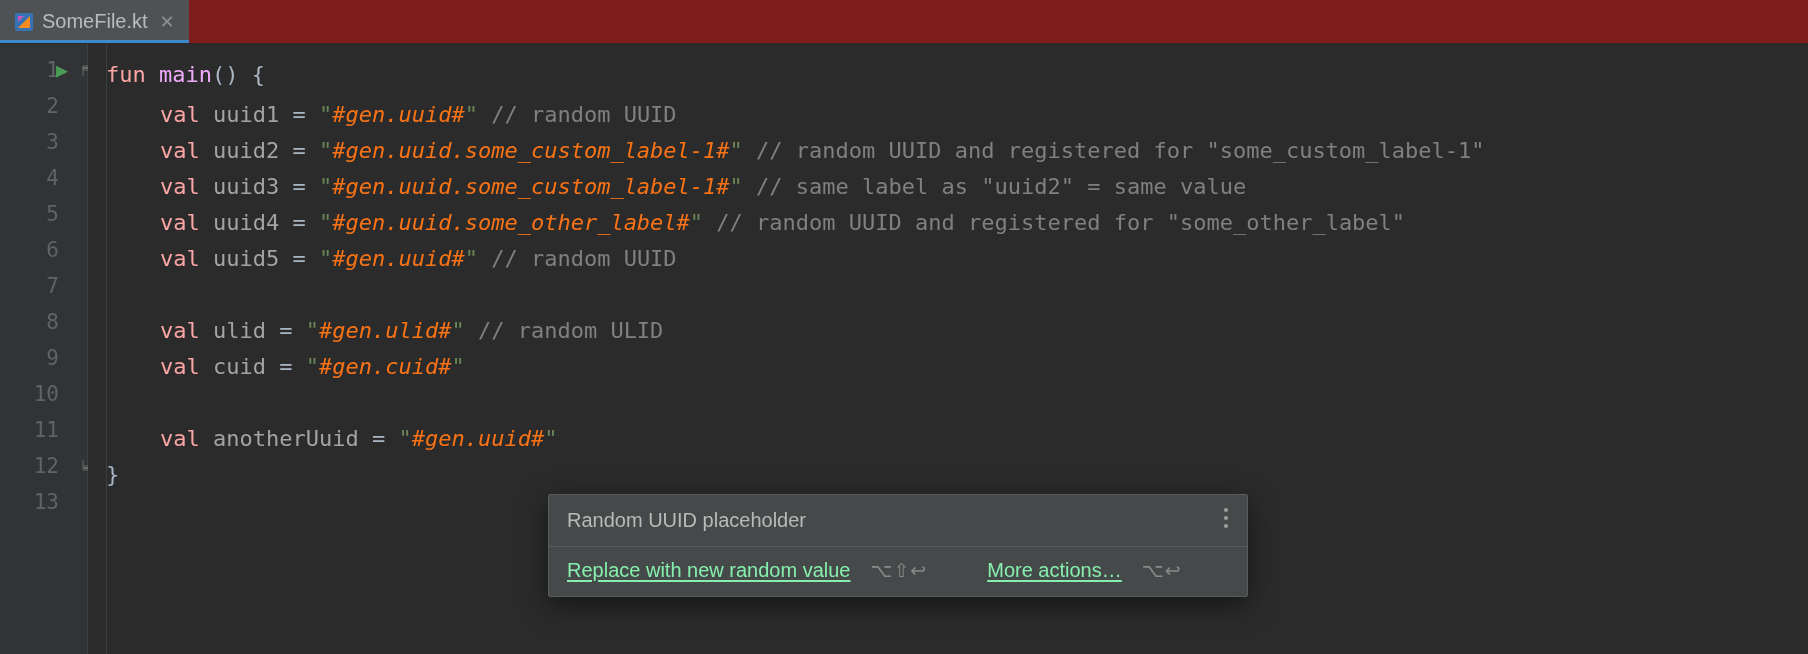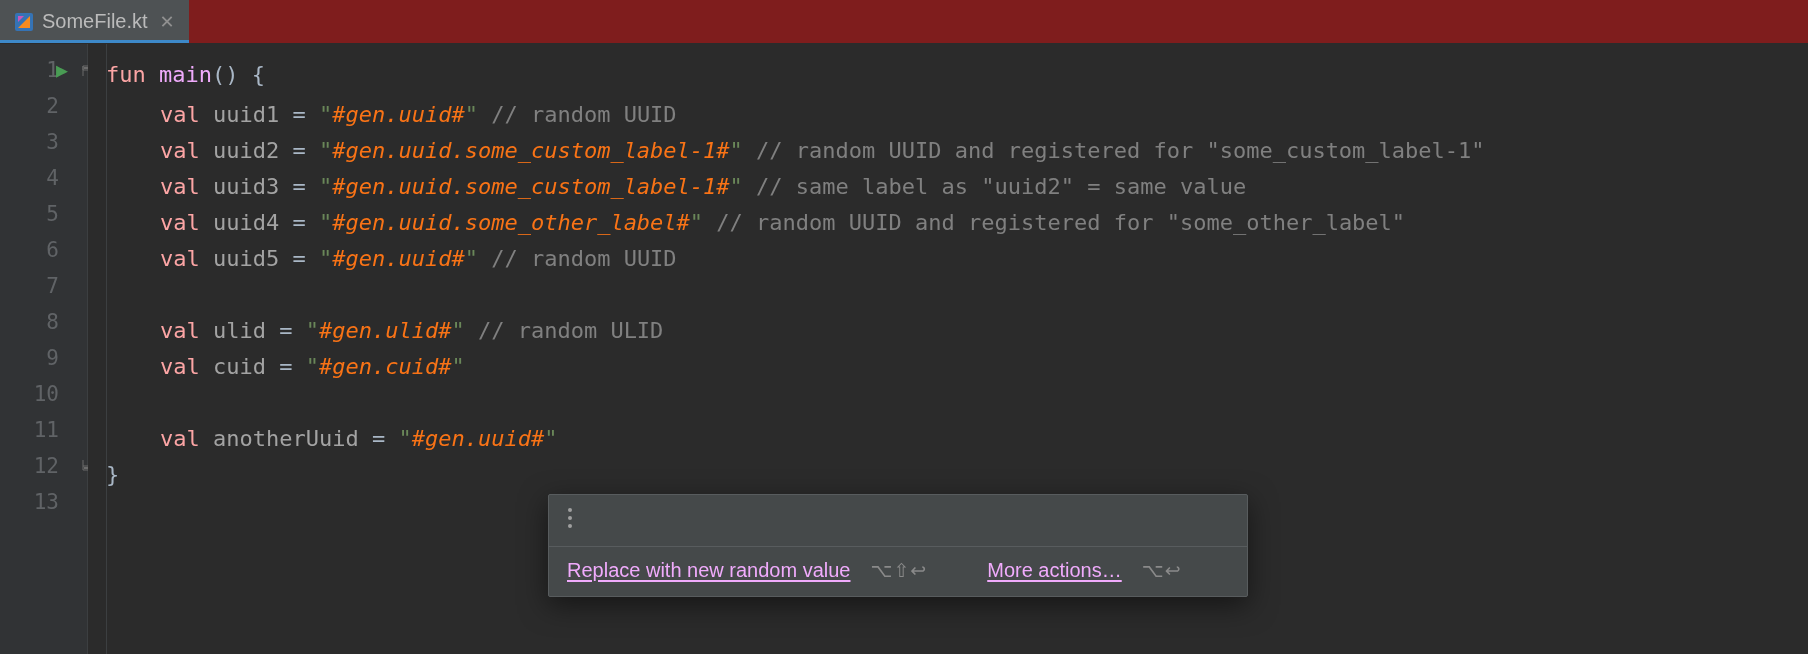--- a/index.html
+++ b/index.html
@@ -147,21 +147,21 @@
     height: 1px;
     background: #585c5e;
   }
   .popup-row {
     display: flex;
     align-items: center;
     gap: 20px;
     padding: 12px 18px 14px 18px;
   }
   .popup-link {
-    color: #f0abfc;
+    color: #86efac;
     text-decoration: underline;
     text-underline-offset: 3px;
     cursor: pointer;
   }
   .shortcut {
     color: #8a8a8a;
     font-size: 19px;
     letter-spacing: 1px;
   }
   .popup-spacer { flex: 0 0 20px; }
@@ -266,20 +266,21 @@
 
     <div class="code-row"><span class="indent1"></span><span class="kw">val</span><span class="pn"> </span><span class="id">anotherUuid</span><span class="op"> = </span><span class="str">"</span><span class="strI">#gen.uuid#</span><span class="str">"</span></div>
 
     <div class="code-row"><span class="indent0"></span><span class="pn">}</span></div>
 
     <div class="code-row"></div>
   </div>
 
   <div class="popup">
     <div class="popup-header">
+      <span>Random UUID placeholder</span>
       <span class="more-icon">
         <svg width="6" height="22" viewBox="0 0 6 22">
             <circle cx="3" cy="3" r="2" fill="#a0a0a0"></circle>
             <circle cx="3" cy="11" r="2" fill="#a0a0a0"></circle>
             <circle cx="3" cy="19" r="2" fill="#a0a0a0"></circle>
           </svg>
       </span>
     </div>
     <div class="popup-divider"></div>
     <div class="popup-row">

